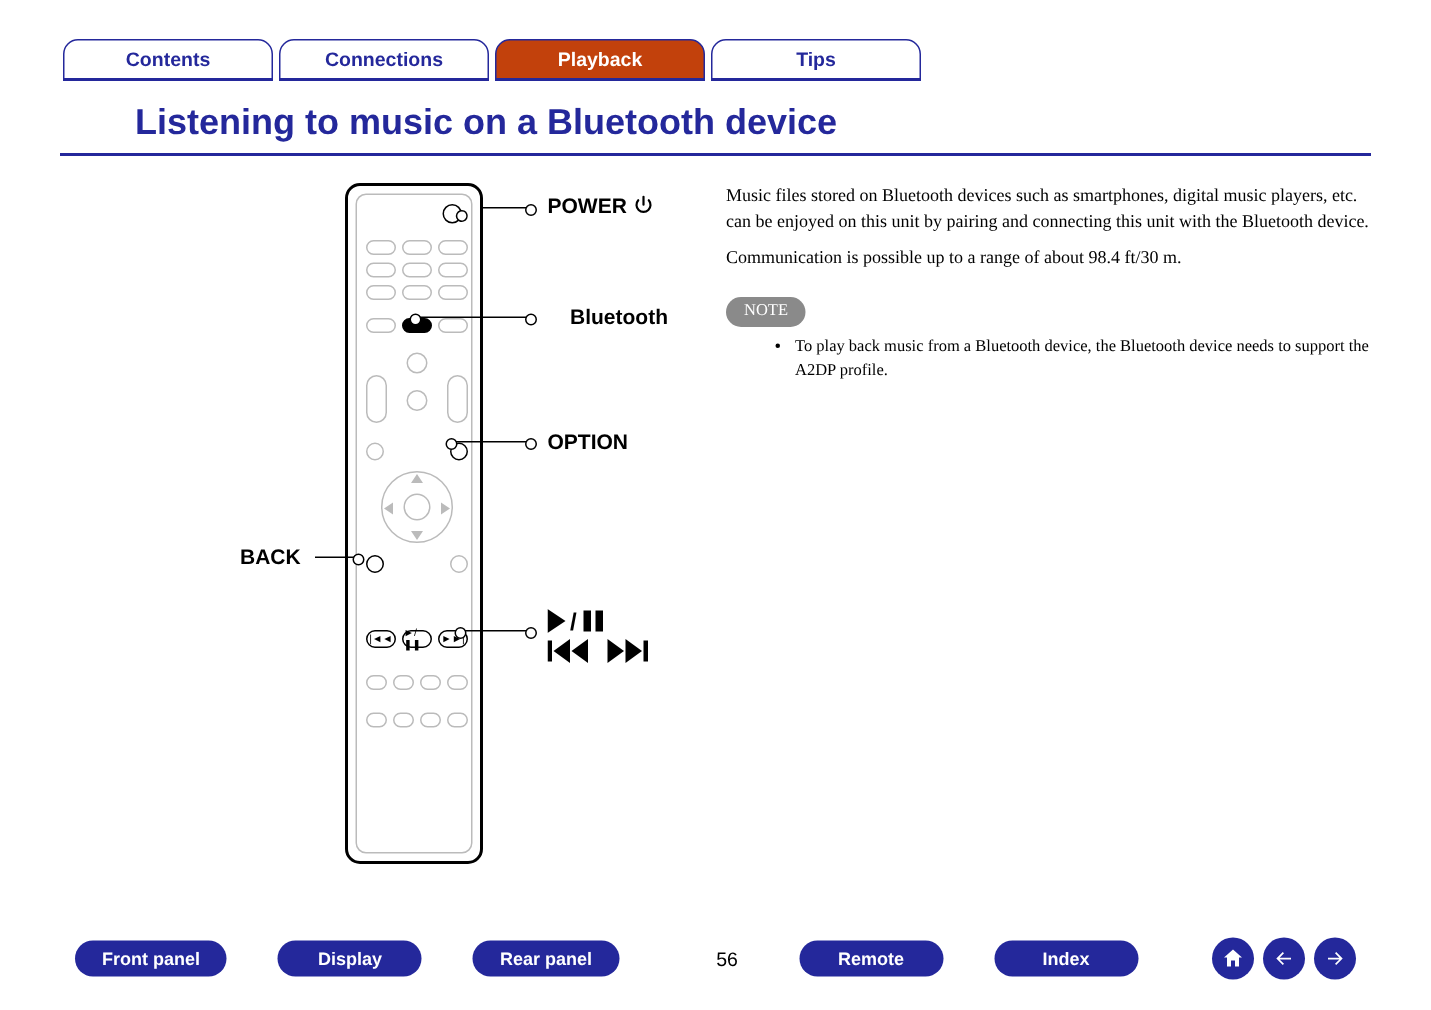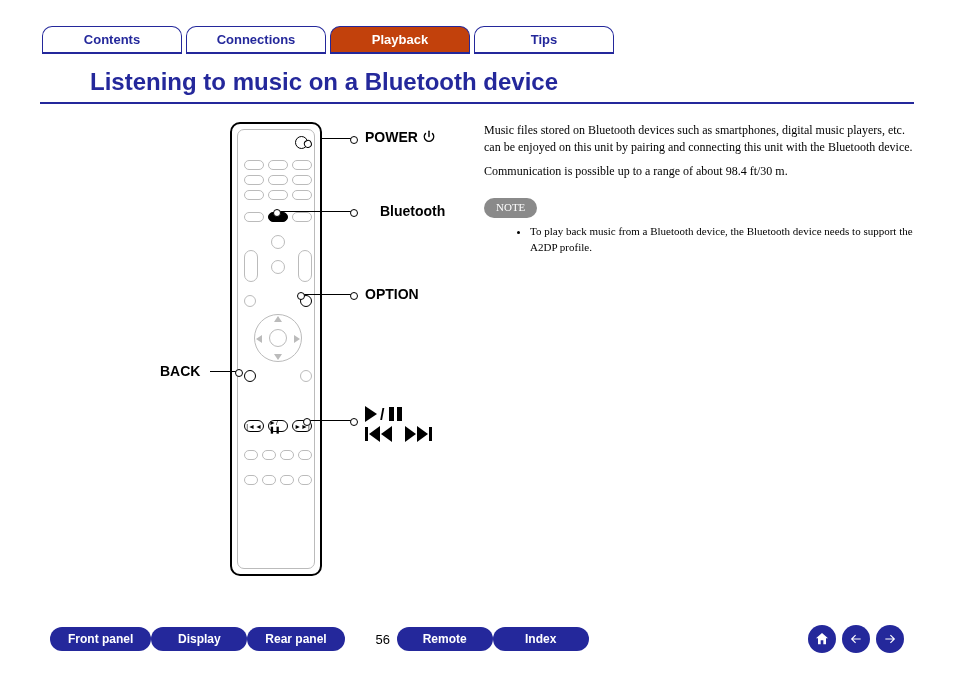--- a/index.html
+++ b/index.html
@@ -150,20 +150,21 @@
 
   
   .bottom {
     position: absolute;
     bottom: 20px;
     left: 0;
     right: 0;
     display: flex;
     align-items: center;
     padding: 0 50px;
+    gap: 34px;
   }
   .pillbtn {
     background: #24289b;
     color: #fff;
     font-size: 12px;
     font-weight: bold;
     padding: 5px 18px;
     border-radius: 13px;
     cursor: pointer;
     min-width: 96px;

